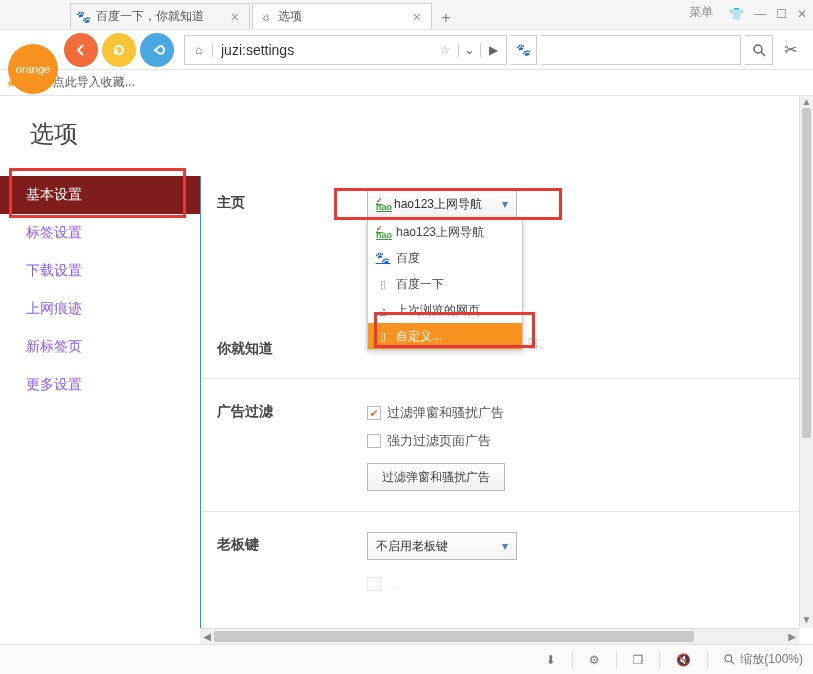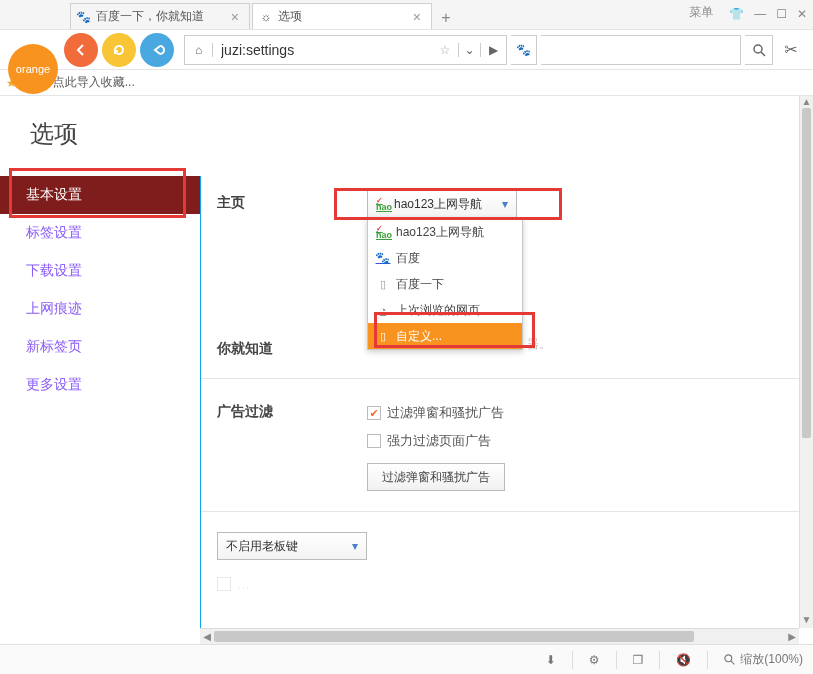--- a/index.html
+++ b/index.html
@@ -253,20 +253,21 @@
           </div>
           <div class="btn">
             <span>过滤弹窗和骚扰广告</span>
           </div>
         </div>
       </div>
 
       <div class="divider"></div>
 
       <div class="section">
+        <div class="section-label">老板键</div>
         <div class="section-body">
           <div class="dropdown">
             <span>不启用老板键</span>
             <span class="caret">▾</span>
           </div>
           <div class="checkbox-row" style="margin-top:10px; opacity:.35;">
             <span class="chk"></span>
             <span style="color:#ccc;">…</span>
           </div>
         </div>

